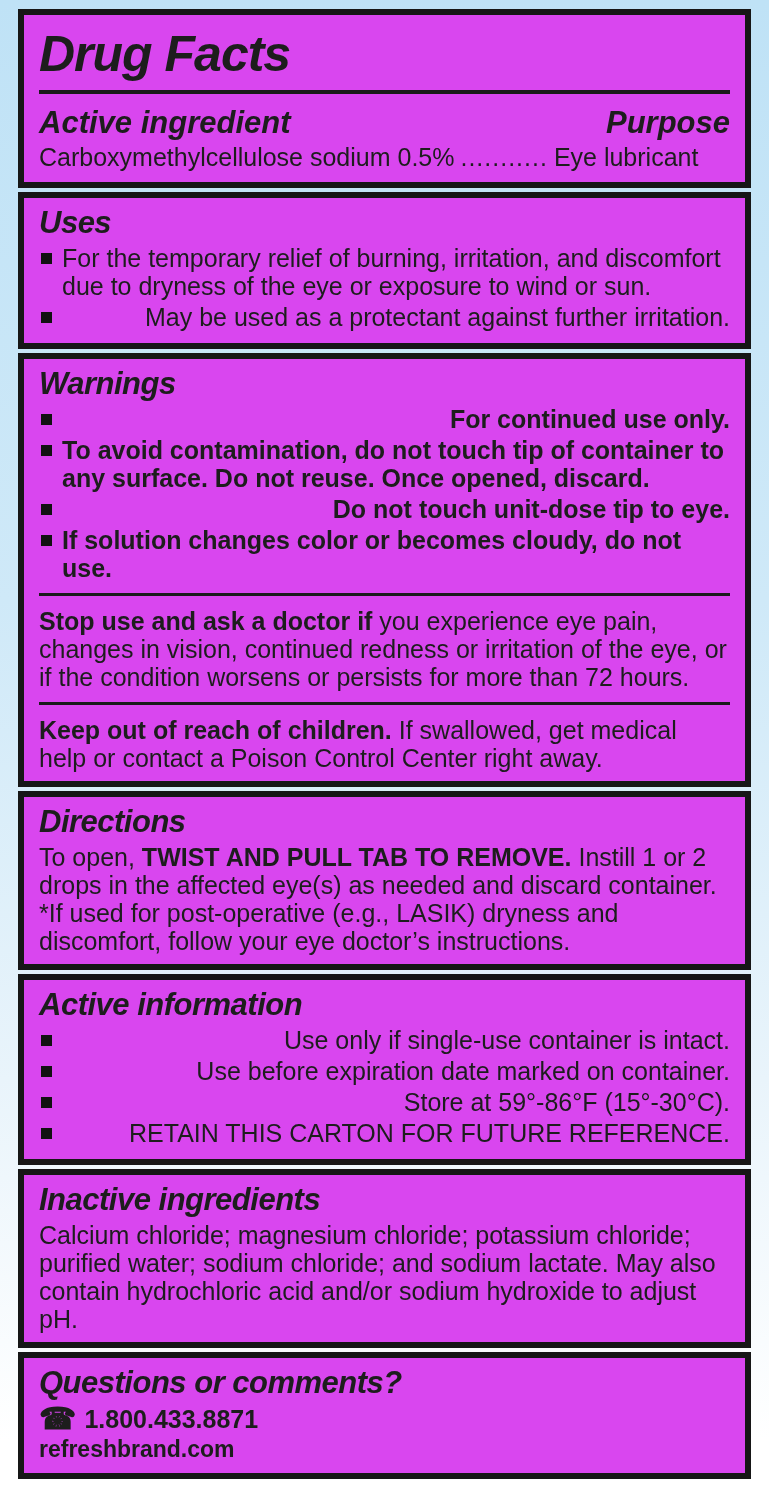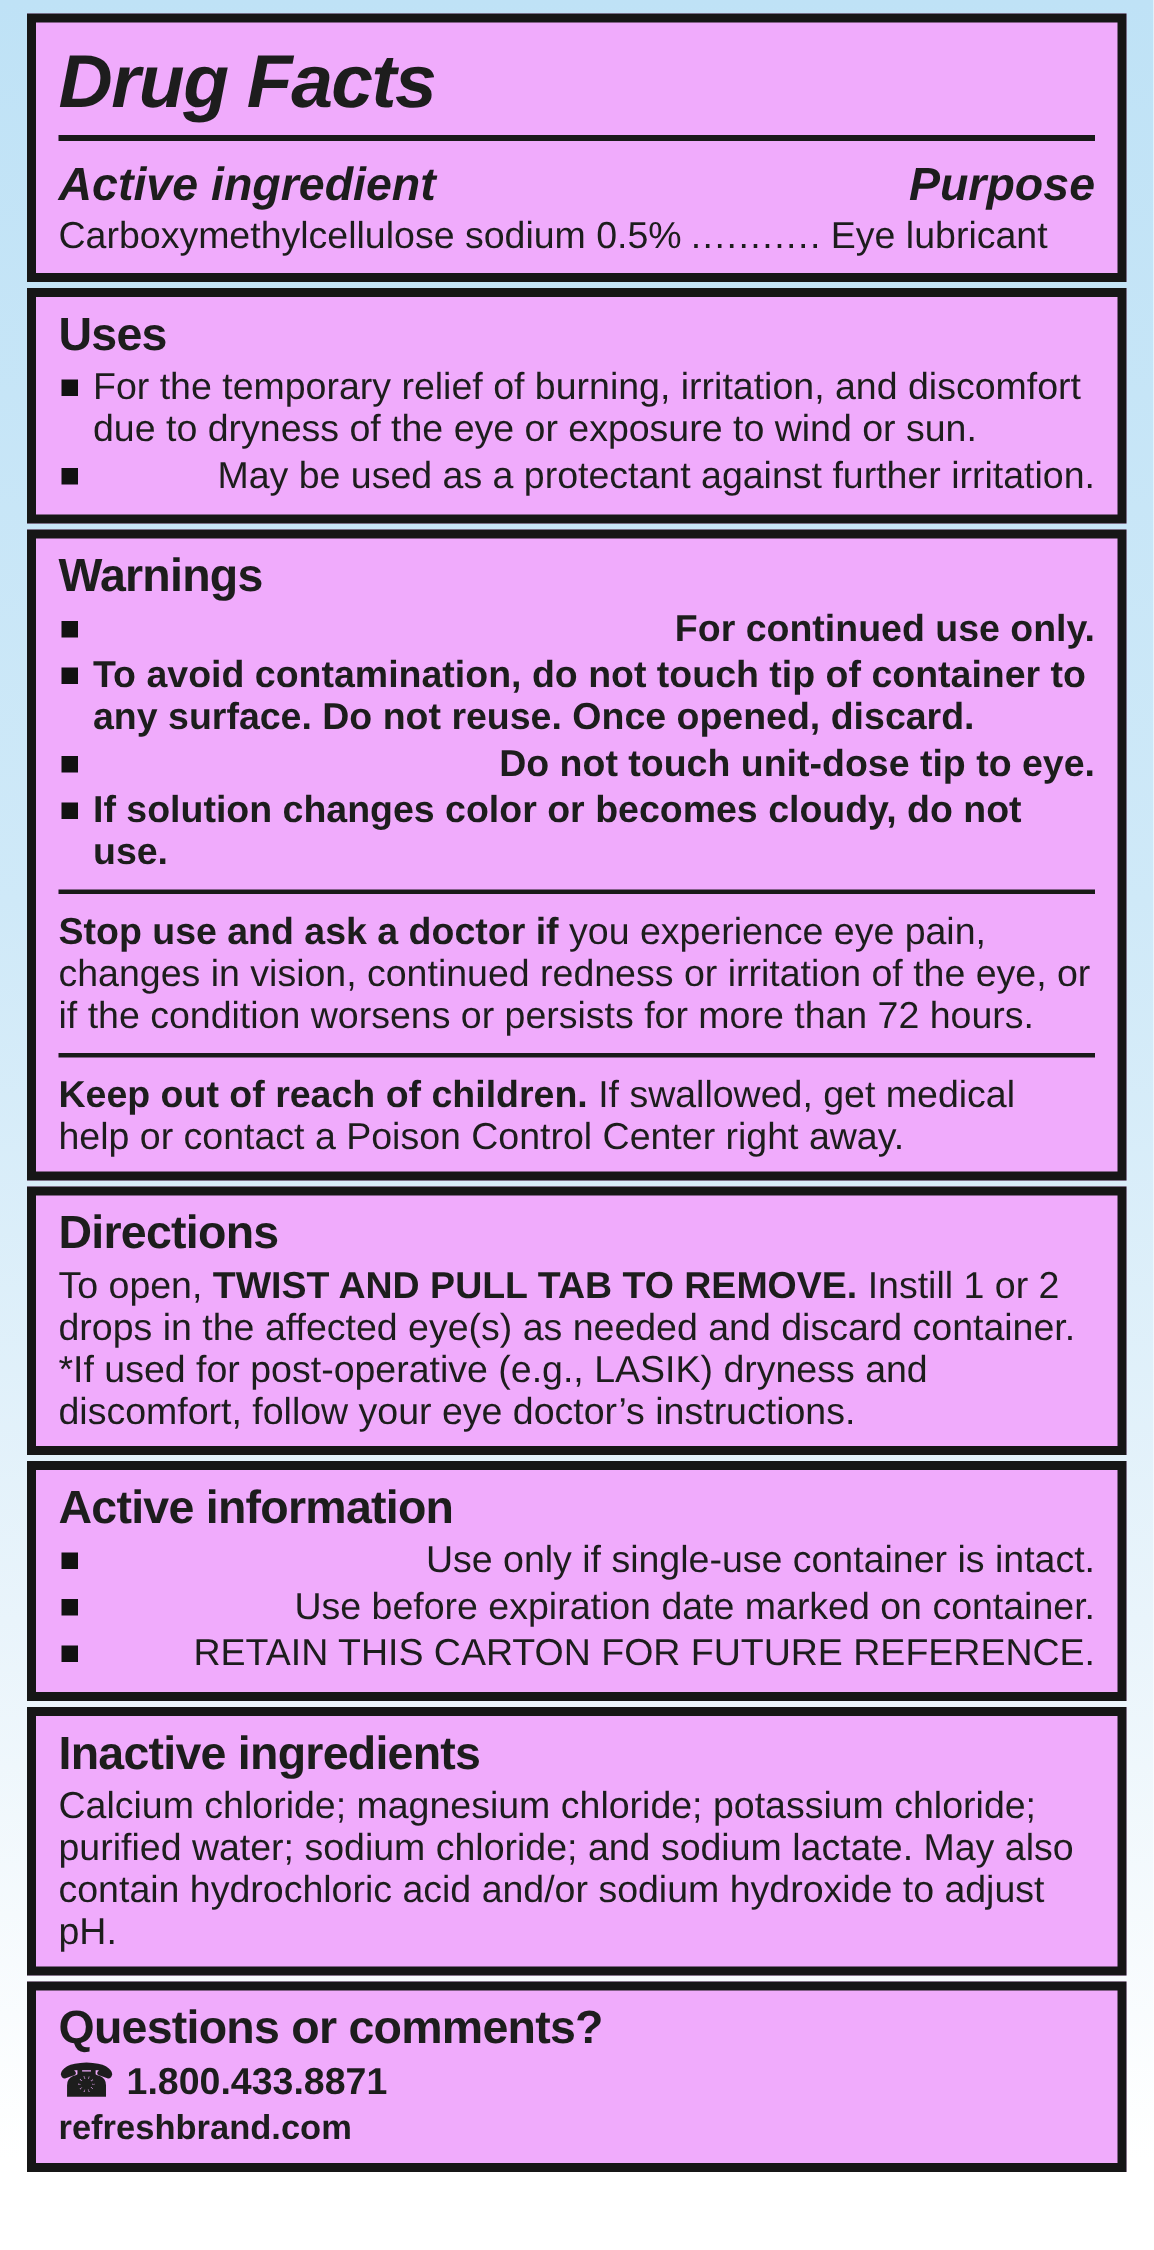--- a/index.html
+++ b/index.html
@@ -14,21 +14,21 @@
   }
   .label-card {
     position: absolute;
     left: 18px; top: 9px;
     width: 733px;
     display: flex;
     flex-direction: column;
     gap: 4px;
   }
   .panel {
-    background: #f0abfc;
+    background: #d946ef;
     border: 6px solid #161616;
     padding: 7px 15px 9px 15px;
   }
   .df-title {
     font-size: 50px;
     line-height: 56px;
     font-weight: bold;
     font-style: italic;
     letter-spacing: -1px;
     padding-top: 4px;
@@ -49,20 +49,21 @@
     align-items: center;
     font-size: 25px;
     line-height: 31px;
     white-space: nowrap;
   }
   .ingredient-row .leader { margin: 0 6px; letter-spacing: 1px; }
   h2.sec-heading {
     font-size: 31px;
     line-height: 36px;
     font-weight: bold;
+    font-style: italic;
     margin-bottom: 3px;
     letter-spacing: -0.5px;
   }
   .bullet-item {
     display: flex;
     align-items: flex-start;
     font-size: 25px;
     line-height: 28px;
     margin-bottom: 3px;
     justify-content: space-between;
@@ -152,20 +153,24 @@
     <div class="bullet-item">
       <span class="bullet-sq"></span>
       <span>Use only if single-use container is intact.</span>
     </div>
     <div class="bullet-item">
       <span class="bullet-sq"></span>
       <span>Use before expiration date marked on container.</span>
     </div>
     <div class="bullet-item">
       <span class="bullet-sq"></span>
+      <span>Store at 59°-86°F (15°-30°C).</span>
+    </div>
+    <div class="bullet-item">
+      <span class="bullet-sq"></span>
       <span>RETAIN THIS CARTON FOR FUTURE REFERENCE.</span>
     </div>
   </section>
 
   <section class="panel">
     <h2 class="sec-heading">Inactive ingredients</h2>
     <p class="para">Calcium chloride; magnesium chloride; potassium chloride; purified water; sodium chloride; and sodium lactate. May also contain hydrochloric acid and/or sodium hydroxide to adjust pH.</p>
   </section>
 
   <section class="panel">

